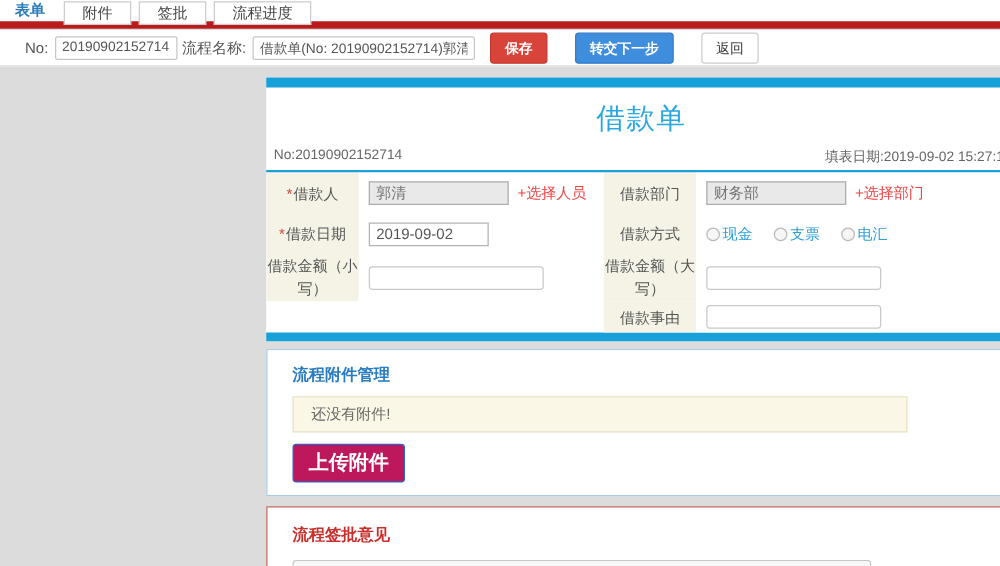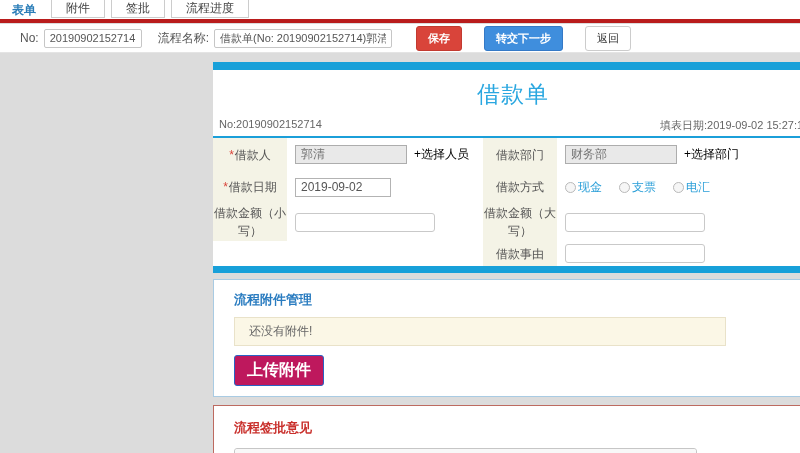--- a/index.html
+++ b/index.html
@@ -4,22 +4,22 @@
 <style>
   * { box-sizing: border-box; margin: 0; padding: 0; }
   html,body { width:800px; height:453px; overflow:hidden; }
   body {
     font-family: "Liberation Sans", sans-serif;
     background:#dcdcdc; position:relative; font-size:12px; color:#333;
   }
   
   .tabbar {
     position:absolute; top:0; left:0; width:800px; height:23px;
-    background:#fff; border-bottom:4px solid #b91c1c;
-    display:flex; align-items:flex-end;
+    background:#fff; border-bottom:6px solid #b91c1c;
+    display:flex; align-items:flex-start;
   }
   .tab-active {
     color:#2a7db8; font-weight:bold; font-size:12px;
     display:flex; align-items:center; padding:0 12px;
   }
   .tab {
     font-size:12px; color:#444; background:#fff;
     border:1px solid #ccc; margin:1px 3px 1px 3px;
     display:flex; align-items:center; padding:0 14px;
     cursor:pointer;
@@ -32,21 +32,21 @@
   }
   .toolrow label { font-size:12px; color:#555; }
   .tinput {
     height:19px; border:1px solid #c6c6c6; border-radius:2px;
     font-size:11px; color:#555; padding:0 5px; margin-left:5px;
     font-family:"Liberation Sans", sans-serif;
   }
   #no-input { width:98px; }
   #name-input { width:178px; }
   .btn { font-size:11px; border-radius:3px; padding:4px 11px; cursor:pointer; font-family:"Liberation Sans", sans-serif; }
-  .btn-save { background:#d9443a; border:1px solid #c23a30; color:#fff; margin-left:24px; font-weight:bold; }
+  .btn-save { background:#d9443a; border:1px solid #c23a30; color:#fff; margin-left:12px; font-weight:bold; }
   .btn-next { background:#3f8edd; border:1px solid #3479c6; color:#fff; margin-left:22px; font-weight:bold; }
   .btn-back { background:#fff; border:1px solid #ccc; color:#333; margin-left:22px; }
   
   .main { position:absolute; left:213px; top:62px; width:600px; }
   .form-panel { background:#fff; }
   .blue-bar { height:8px; background:#18a0d9; }
   .blue-bar-b { height:7px; background:#18a0d9; }
   .form-title {
     text-align:center; color:#2aa7e0; font-size:23px;
     padding:9px 0 5px 0; letter-spacing:1px;
@@ -73,21 +73,21 @@
     font-size:12px; color:#737373; padding:0 5px; font-family:"Liberation Sans", sans-serif;
   }
   .inp-date {
     width:96px; height:19px; background:#fff; border:1px solid #b3b3b3;
     font-size:12px; color:#555; padding:6px 5px; font-family:"Liberation Sans", sans-serif;
   }
   .inp-plain {
     width:140px; height:19px; background:#fff; border:1px solid #c9c9c9;
     border-radius:3px; padding:0 5px; font-size:12px; font-family:"Liberation Sans", sans-serif;
   }
-  .sel-link { color:#000000; font-size:12px; margin-left:7px; text-decoration:none; cursor:pointer;text-align:center; }
+  .sel-link { color:#ef4444; font-size:12px; margin-left:7px; text-decoration:none; cursor:pointer;text-align:center; }
   .radio-group { display:flex; align-items:center; gap:17px; }
   .radio-opt { display:flex; align-items:center; gap:2px; color:#2b9fd8; font-size:12px; cursor:pointer; }
   .radio-circle {
     width:11px; height:11px; border-radius:50%;
     border:1px solid #b9b9b9; background:#f6f6f6; display:inline-block;
   }
   
   .attach-panel {
     margin-top:6px; background:#fff; border:1px solid #a9cbe3;
     padding:9px 0 9px 0;
@@ -137,21 +137,21 @@
 <div class="tabbar">
   <div class="tab-active">表单</div>
   <div class="tab">附件</div>
   <div class="tab">签批</div>
   <div class="tab">流程进度</div>
 </div>
 
 <div class="toolrow">
   <label>No:</label>
   <input id="no-input" class="tinput" value="20190902152714" style="">
-  <label style="margin-left:16px">流程名称:</label>
+  <label style="margin-left:4px">流程名称:</label>
   <input id="name-input" class="tinput" value="借款单(No: 20190902152714)郭清" style="">
   <button class="btn btn-save">保存</button>
   <button class="btn btn-next">转交下一步</button>
   <button class="btn btn-back">返回</button>
 </div>
 
 <div class="main">
 
   <div class="form-panel">
     <div class="blue-bar"></div>

